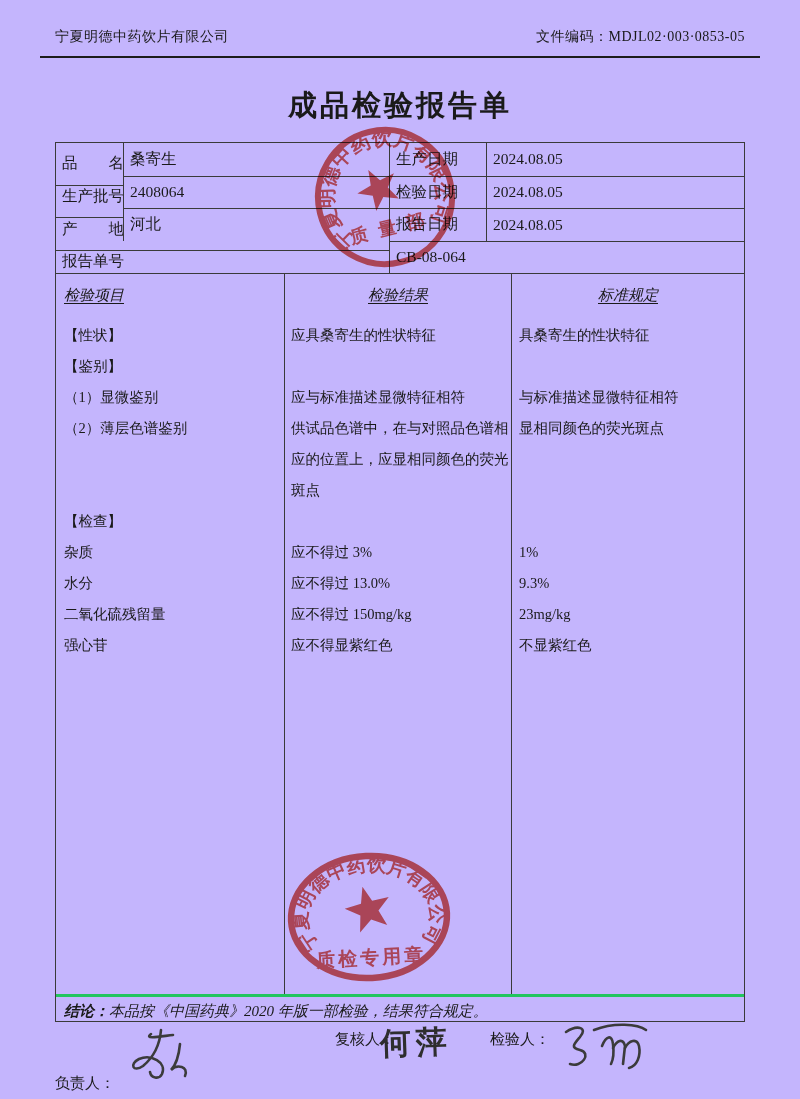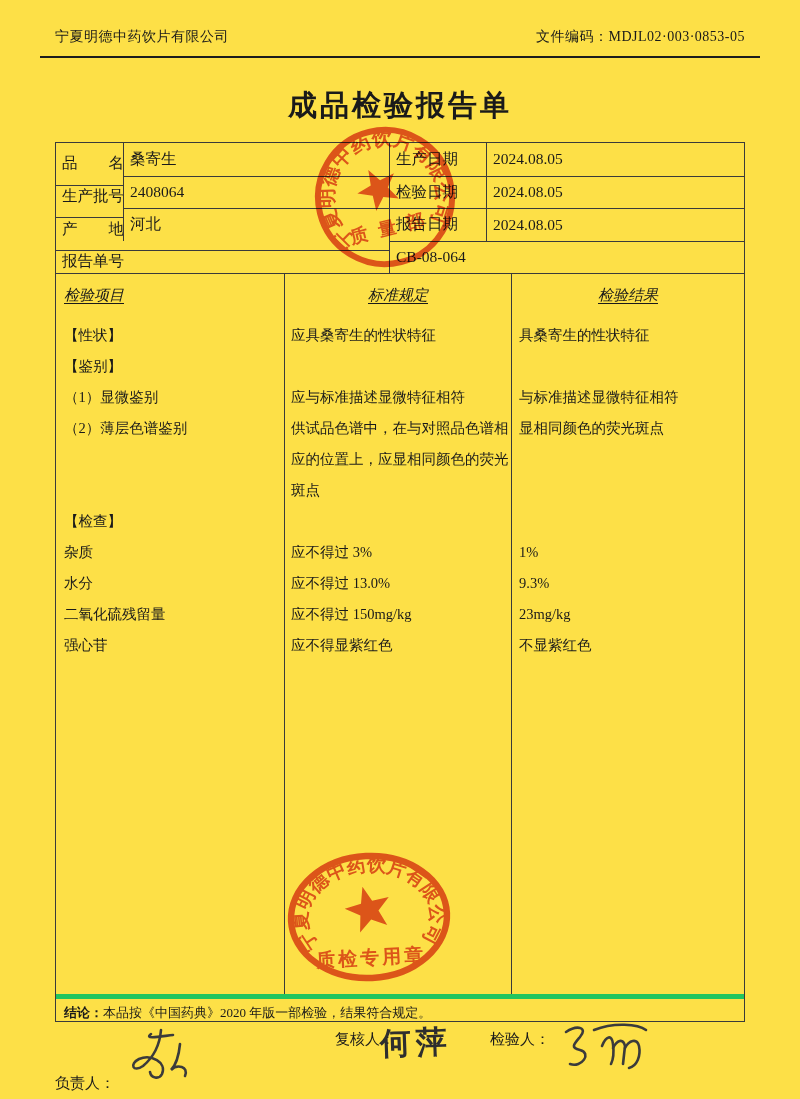--- a/index.html
+++ b/index.html
@@ -1,17 +1,17 @@
 <!DOCTYPE html>
 <html><head>
 <meta charset="utf-8">
 <style>
   html,body{margin:0;padding:0;background:#888;}
   .page{
-    position:relative;width:800px;height:1099px;margin:0 auto;background:#fde047;
+    position:relative;width:800px;height:1099px;margin:0 auto;background:#c4b5fd;
     font-family:"Liberation Serif","DejaVu Serif",serif;color:#1a1a1a;overflow:hidden;
   }
   
   .hdr{position:absolute;top:28px;left:55px;width:690px;display:flex;justify-content:space-between;font-size:14px;letter-spacing:.5px;}
   .hdr-rule{position:absolute;top:56px;left:40px;width:720px;height:2px;background:#1c1c1c;}
   .title{position:absolute;top:86px;left:0;width:100%;text-align:center;font-size:29px;font-weight:bold;letter-spacing:3px;}
   
   .table{position:absolute;left:55px;top:142px;width:690px;height:880px;border:1px solid #3a3a3a;box-sizing:border-box;}
   .info{display:grid;grid-template-columns:67px 266px 97px 258px;grid-auto-rows:32.5px;font-size:15.5px;}
   .info .c{display:flex;align-items:center;padding:0 6px;box-sizing:border-box;border-left:1px solid #3a3a3a;border-top:1px solid #3a3a3a;white-space:nowrap;overflow:hidden;}
@@ -27,21 +27,21 @@
   .colhead .h span{text-decoration:underline;text-underline-offset:3px;}
   
   .tbody{position:relative;height:674px;border-top:0;font-size:14.5px;}
   .vline{position:absolute;top:0;bottom:0;width:1px;background:#3a3a3a;}
   .vline.v1{left:228px;} .vline.v2{left:455px;}
   .brow{display:grid;grid-template-columns:228px 227px 233px;line-height:31px;}
   .brow .bc{padding:0 2px 0 8px;box-sizing:border-box;}
   .brow .bc.std{padding:0 2px 0 7px;}
   .brow:first-child{margin-top:20px;}
   
-  .concl{height:30px;border-top:5px solid #22c55e;box-sizing:border-box;line-height:28px;padding-left:8px;font-size:13px;}
+  .concl{height:30px;border-top:3px solid #22c55e;box-sizing:border-box;line-height:28px;padding-left:8px;font-size:15px;font-style:italic;}
   .concl b{font-weight:bold;}
   
   .footer{position:absolute;left:55px;top:1028px;width:690px;height:64px;font-size:15px;}
   .footer .lbl{position:absolute;top:2px;white-space:nowrap;}
   .lbl.resp{left:0;margin-top:44px;} .lbl.rev{left:280px;} .lbl.insp{left:435px;}
   .sig{position:absolute;color:#3b3b3b;}
   .sig.resp{left:62px;top:-2px;}
   .sig.rev{left:325px;top:-6px;font-size:31px;font-weight:600;letter-spacing:5px;transform:rotate(-2deg);color:#2e2e2e;}
   .sig.insp{left:495px;top:-10px;}
   .sig svg{stroke:#3b3b3b;stroke-width:2.6;fill:none;stroke-linecap:round;}
@@ -83,25 +83,25 @@
       <div class="c">2024.08.05</div>
 
       <div class="c c1 merge-a">报告单号</div>
       <div class="c merge-b">CB-08-064</div>
     </div>
 
     <div class="colhead">
       <div class="h">
           <span>检验项目</span>
         </div>
+      <div class="h rgt">
+          <span>检验结果</span>
+        </div>
       <div class="h mid">
           <span>标准规定</span>
-        </div>
-      <div class="h rgt">
-          <span>检验结果</span>
         </div>
     </div>
 
     <div class="tbody">
       <div class="vline v1"></div>
       <div class="vline v2"></div>
 
       <div class="brow">
         <div class="bc">【性状】</div>
         <div class="bc std">应具桑寄生的性状特征</div>

